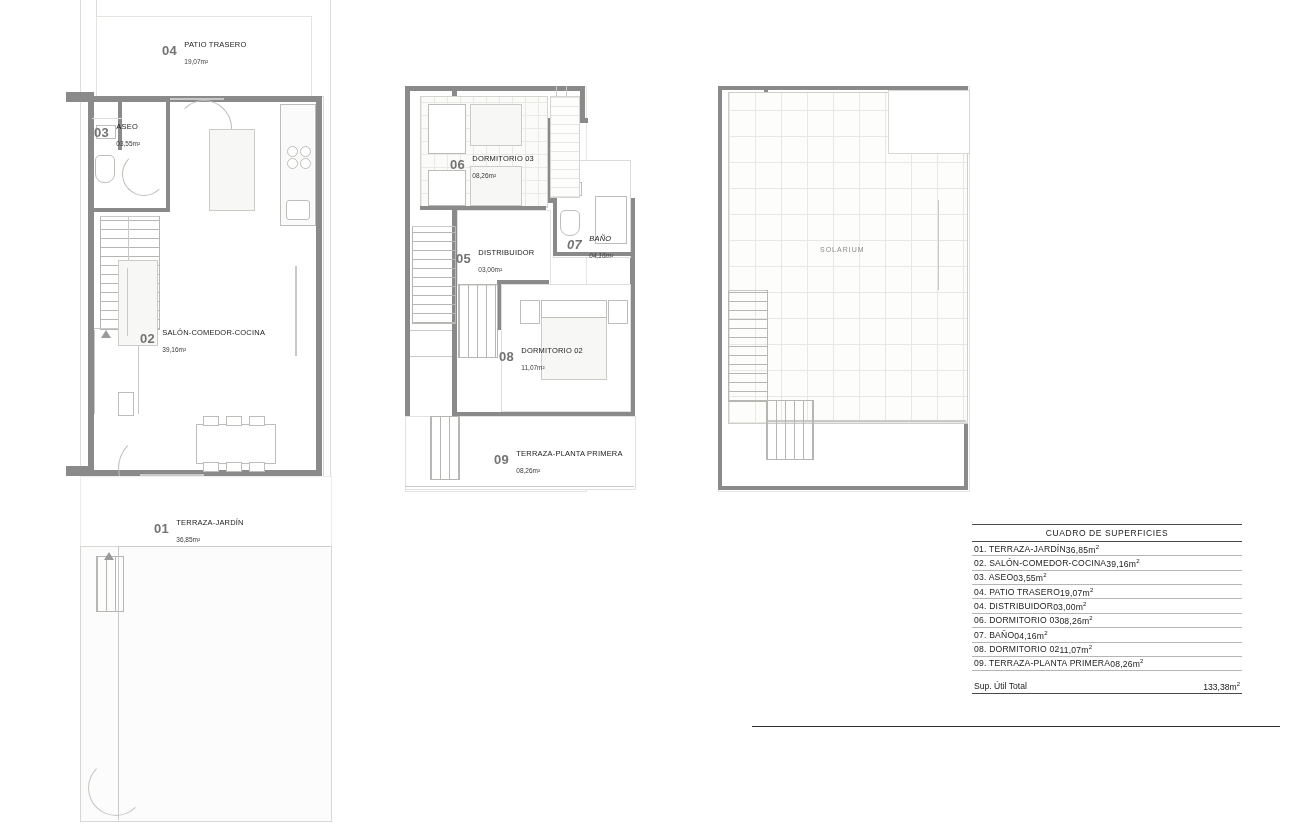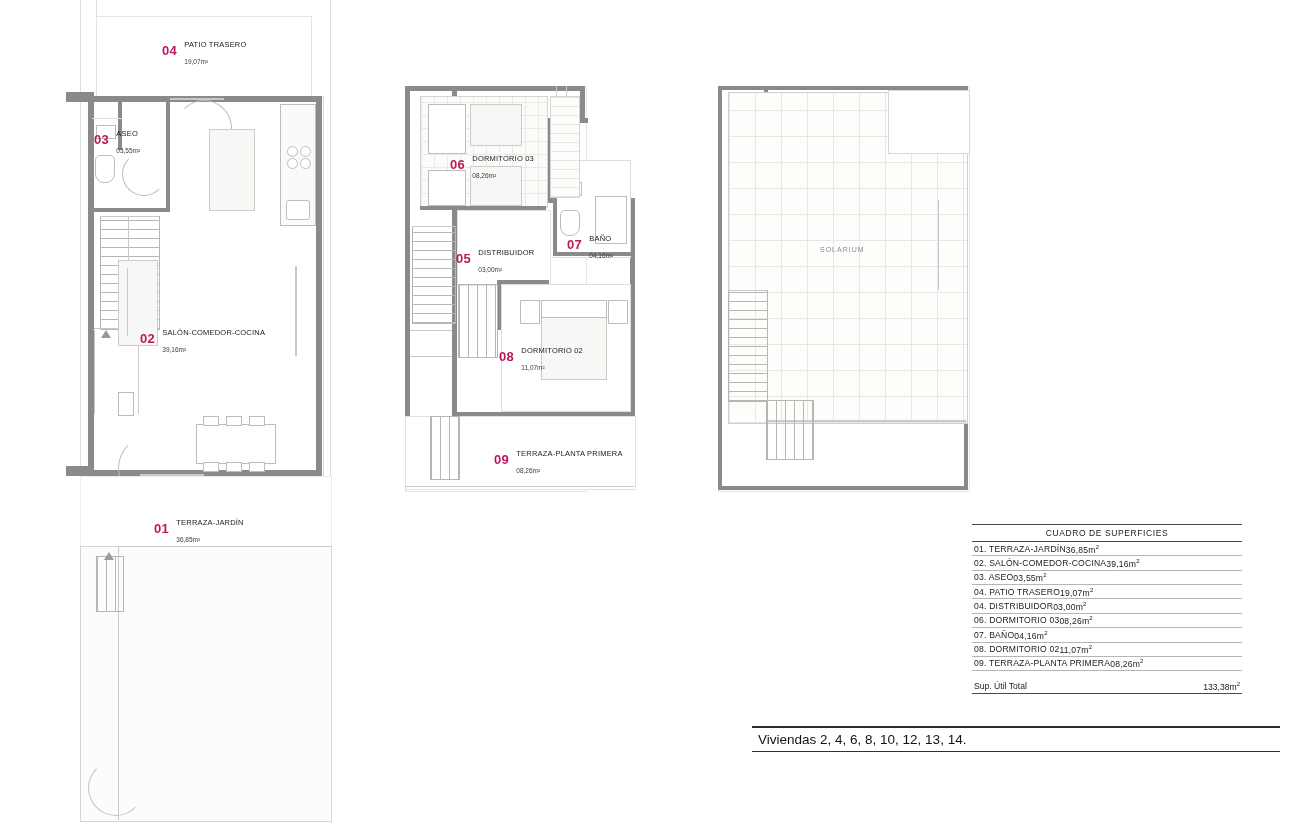--- a/index.html
+++ b/index.html
@@ -94,21 +94,21 @@
   
   .lbl {
     position: absolute;
     white-space: nowrap;
     line-height: 1.05;
   }
   .lbl .num {
     font-weight: bold;
     font-size: 13px;
     letter-spacing: .2px;
-    color: #be185d;
+    color: #737373;
   }
   .lbl .nm {
     font-size: 7.5px;
     letter-spacing: .2px;
     color: #1a1a1a;
   }
   .lbl .ar {
     font-size: 6.5px;
     color: #3a3a3a;
   }
@@ -273,21 +273,21 @@
     <div class="door-arc" style="left:88px; top:760px; width:54px; height:54px; border-color:#c4c4c0; border-top-color:transparent; border-right-color:transparent;"></div>
 
     <div class="lbl" style="left:162px; top:34px;">
       <span class="num">04</span>
       <span class="txtwrap">
         <span class="nm">PATIO TRASERO</span><br>
         <span class="ar">19,07m²</span>
       </span>
     </div>
 
-    <div class="lbl" style="left:94px; top:123px;">
+    <div class="lbl" style="left:94px; top:116px;">
       <span class="num">03</span>
       <span class="txtwrap">
         <span class="nm">ASEO</span><br>
         <span class="ar">03,55m²</span>
       </span>
     </div>
 
     <div class="lbl" style="left:140px; top:322px;">
       <span class="num">02</span>
       <span class="txtwrap">
@@ -366,21 +366,21 @@
     </div>
 
     <div class="lbl" style="left:456px; top:242px;">
       <span class="num">05</span>
       <span class="txtwrap">
         <span class="nm">DISTRIBUIDOR</span><br>
         <span class="ar">03,00m²</span>
       </span>
     </div>
 
-    <div class="lbl" style="left:567px; top:228px;">
+    <div class="lbl" style="left:567px; top:228px;font-style:italic;">
       <span class="num">07</span>
       <span class="txtwrap">
         <span class="nm">BAÑO</span><br>
         <span class="ar">04,16m²</span>
       </span>
     </div>
 
     <div class="lbl" style="left:499px; top:340px;">
       <span class="num">08</span>
       <span class="txtwrap">
@@ -461,19 +461,15 @@
     </div>
 
     <div class="surf-total">
       <span>Sup. Útil Total</span>
       <span class="val"><span>133,38m</span><sup>2</sup></span>
     </div>
   </div>
 
   <div class="titleblock">
     <div class="topline"></div>
-    <div class="tb-row last">
-      <span>Viviendas 2, 4, 6, 8, 10, 12, 13, 14.</span>
-      <span></span>
-    </div>
   </div>
 
 </div>
 
 </body></html>

